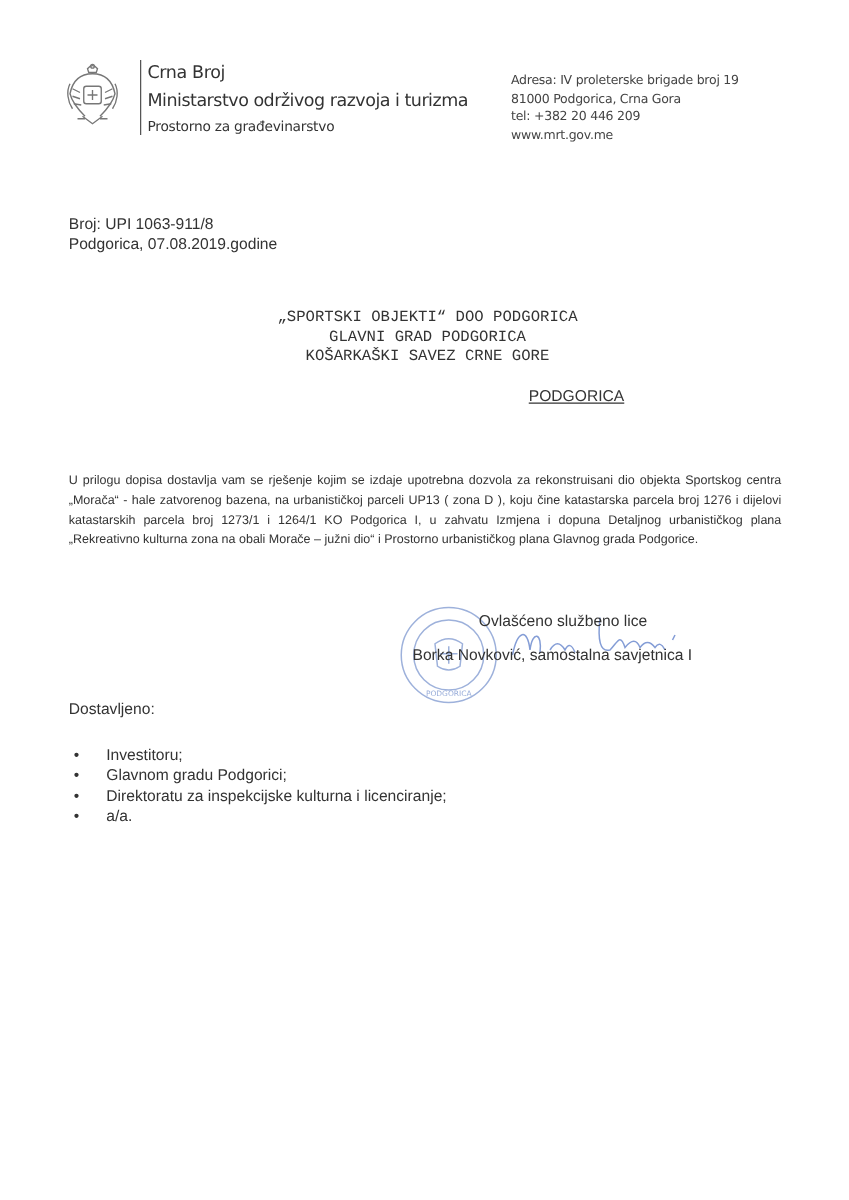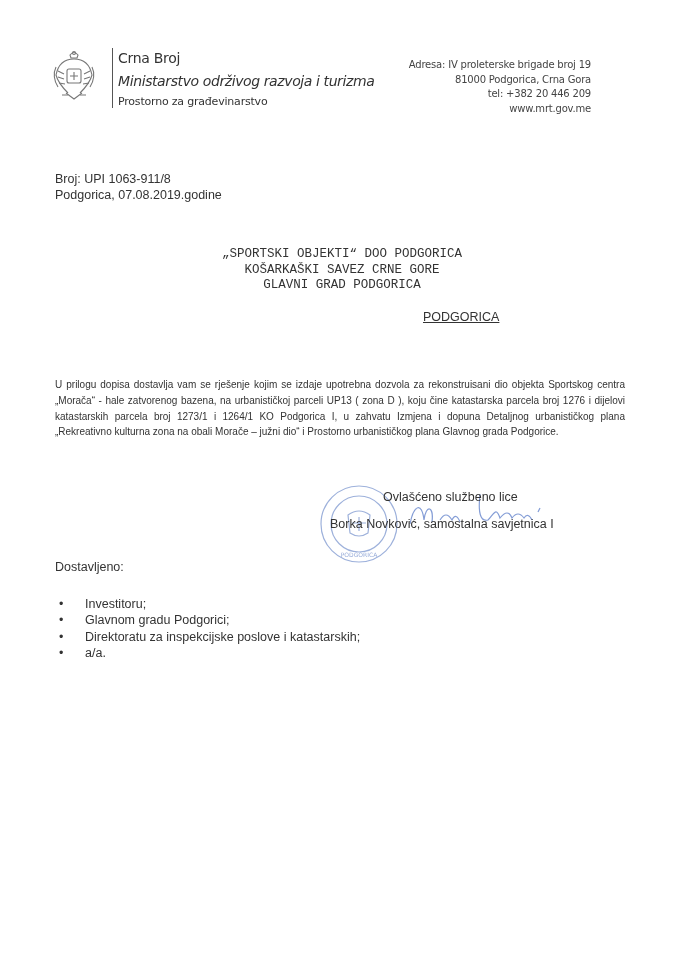--- a/index.html
+++ b/index.html
@@ -1,23 +1,23 @@
 <!DOCTYPE html>
 <html><head>
 <meta charset="utf-8">
 <style>
   html, body { margin:0; padding:0; background:#ffffff; }
   body { width:679px; height:960px; position:relative; overflow:hidden; font-family:"Liberation Sans", sans-serif; color:#2a2a2a; }
   .abs { position:absolute; }
   .crest { left:52px; top:49px; width:44px; height:52px; }
   .vline { left:112px; top:48px; width:1px; height:60px; background:#555; }
   .hdr1 { left:118px; top:50px; font-size:14px; font-family:"DejaVu Sans", sans-serif; color:#333; letter-spacing:-0.3px; }
-  .hdr2 { left:118px; top:73px; font-size:14px; font-family:"DejaVu Sans", sans-serif; color:#333; letter-spacing:-0.4px;font-style:italic; }
+  .hdr2 { left:118px; top:73px; font-size:14px; font-family:"DejaVu Sans", sans-serif; color:#333; letter-spacing:-0.4px; }
   .hdr3 { left:118px; top:95px; font-size:11px; font-family:"DejaVu Sans", sans-serif; color:#333; letter-spacing:-0.2px; }
-  .addr { right:88px; top:58px; text-align:right; font-size:10px; font-family:"DejaVu Sans", sans-serif; color:#444; line-height:14.5px; letter-spacing:-0.2px; }
+  .addr { right:88px; top:58px; font-size:10px; font-family:"DejaVu Sans", sans-serif; color:#444; line-height:14.5px; letter-spacing:-0.2px; }
   .ref { left:55px; top:172px; font-size:12.5px; line-height:15.5px; color:#333; }
   .recip { left:192px; top:247px; width:300px; text-align:center; font-size:12.5px; line-height:15.5px; color:#333;font-family:Liberation Mono, monospace; }
   .city { left:423px; top:310px; font-size:12.5px; text-decoration:underline; color:#333; }
   .body { left:55px; top:377px; width:570px; font-size:10px; line-height:15.8px; text-align:justify; color:#333; }
   .stamp { left:318px; top:483px; width:82px; height:82px; }
   .sig { left:400px; top:484px; width:160px; height:50px; }
   .auth1 { left:383px; top:490px; font-size:12.5px; color:#333; }
   .auth2 { left:330px; top:517px; font-size:12.5px; color:#333; }
   .dost { left:55px; top:560px; font-size:12.5px; color:#333; }
   .list { left:55px; top:596px; margin:0; padding:0; list-style:none; font-size:12.5px; line-height:16.4px; color:#333; }
@@ -52,22 +52,22 @@
   <div>www.mrt.gov.me</div>
 </div>
 
 <div class="abs ref">
   <div>Broj: UPI 1063-911/8</div>
   <div>Podgorica, 07.08.2019.godine</div>
 </div>
 
 <div class="abs recip">
   <div>„SPORTSKI OBJEKTI“ DOO PODGORICA</div>
+  <div>GLAVNI GRAD PODGORICA</div>
   <div>KOŠARKAŠKI SAVEZ CRNE GORE</div>
-  <div>GLAVNI GRAD PODGORICA</div>
 </div>
 <div class="abs city">PODGORICA</div>
 
 <div class="abs body">U prilogu dopisa dostavlja vam se rješenje kojim se izdaje upotrebna dozvola za rekonstruisani dio objekta Sportskog centra „Morača“ - hale zatvorenog bazena, na urbanističkoj parceli UP13 ( zona D ), koju čine katastarska parcela broj 1276 i dijelovi katastarskih parcela broj 1273/1 i 1264/1 KO Podgorica I, u zahvatu Izmjena i dopuna Detaljnog urbanističkog plana „Rekreativno kulturna zona na obali Morače – južni dio“ i Prostorno urbanističkog plana Glavnog grada Podgorice.</div>
 
 <svg class="abs stamp" viewBox="0 0 82 82">
   <g fill="none" stroke="#7d97cf" stroke-width="1.2" opacity="0.75">
     <circle cx="41" cy="41" r="38"></circle>
     <circle cx="41" cy="41" r="28"></circle>
     <path d="M30 32 q11 -8 22 0 l-2 18 q-9 6 -18 0 z"></path>
@@ -83,15 +83,15 @@
     <path d="M138 28 l2 -4"></path>
   </g>
 </svg>
 <div class="abs auth1">Ovlašćeno službeno lice</div>
 <div class="abs auth2">Borka Novković, samostalna savjetnica I</div>
 
 <div class="abs dost">Dostavljeno:</div>
 <ul class="abs list">
   <li>Investitoru;</li>
   <li>Glavnom gradu Podgorici;</li>
-  <li>Direktoratu za inspekcijske poslove i katastarskih;</li>
+  <li>Direktoratu za inspekcijske kulturna i licenciranje;</li>
   <li>a/a.</li>
 </ul>
 
 </body></html>

